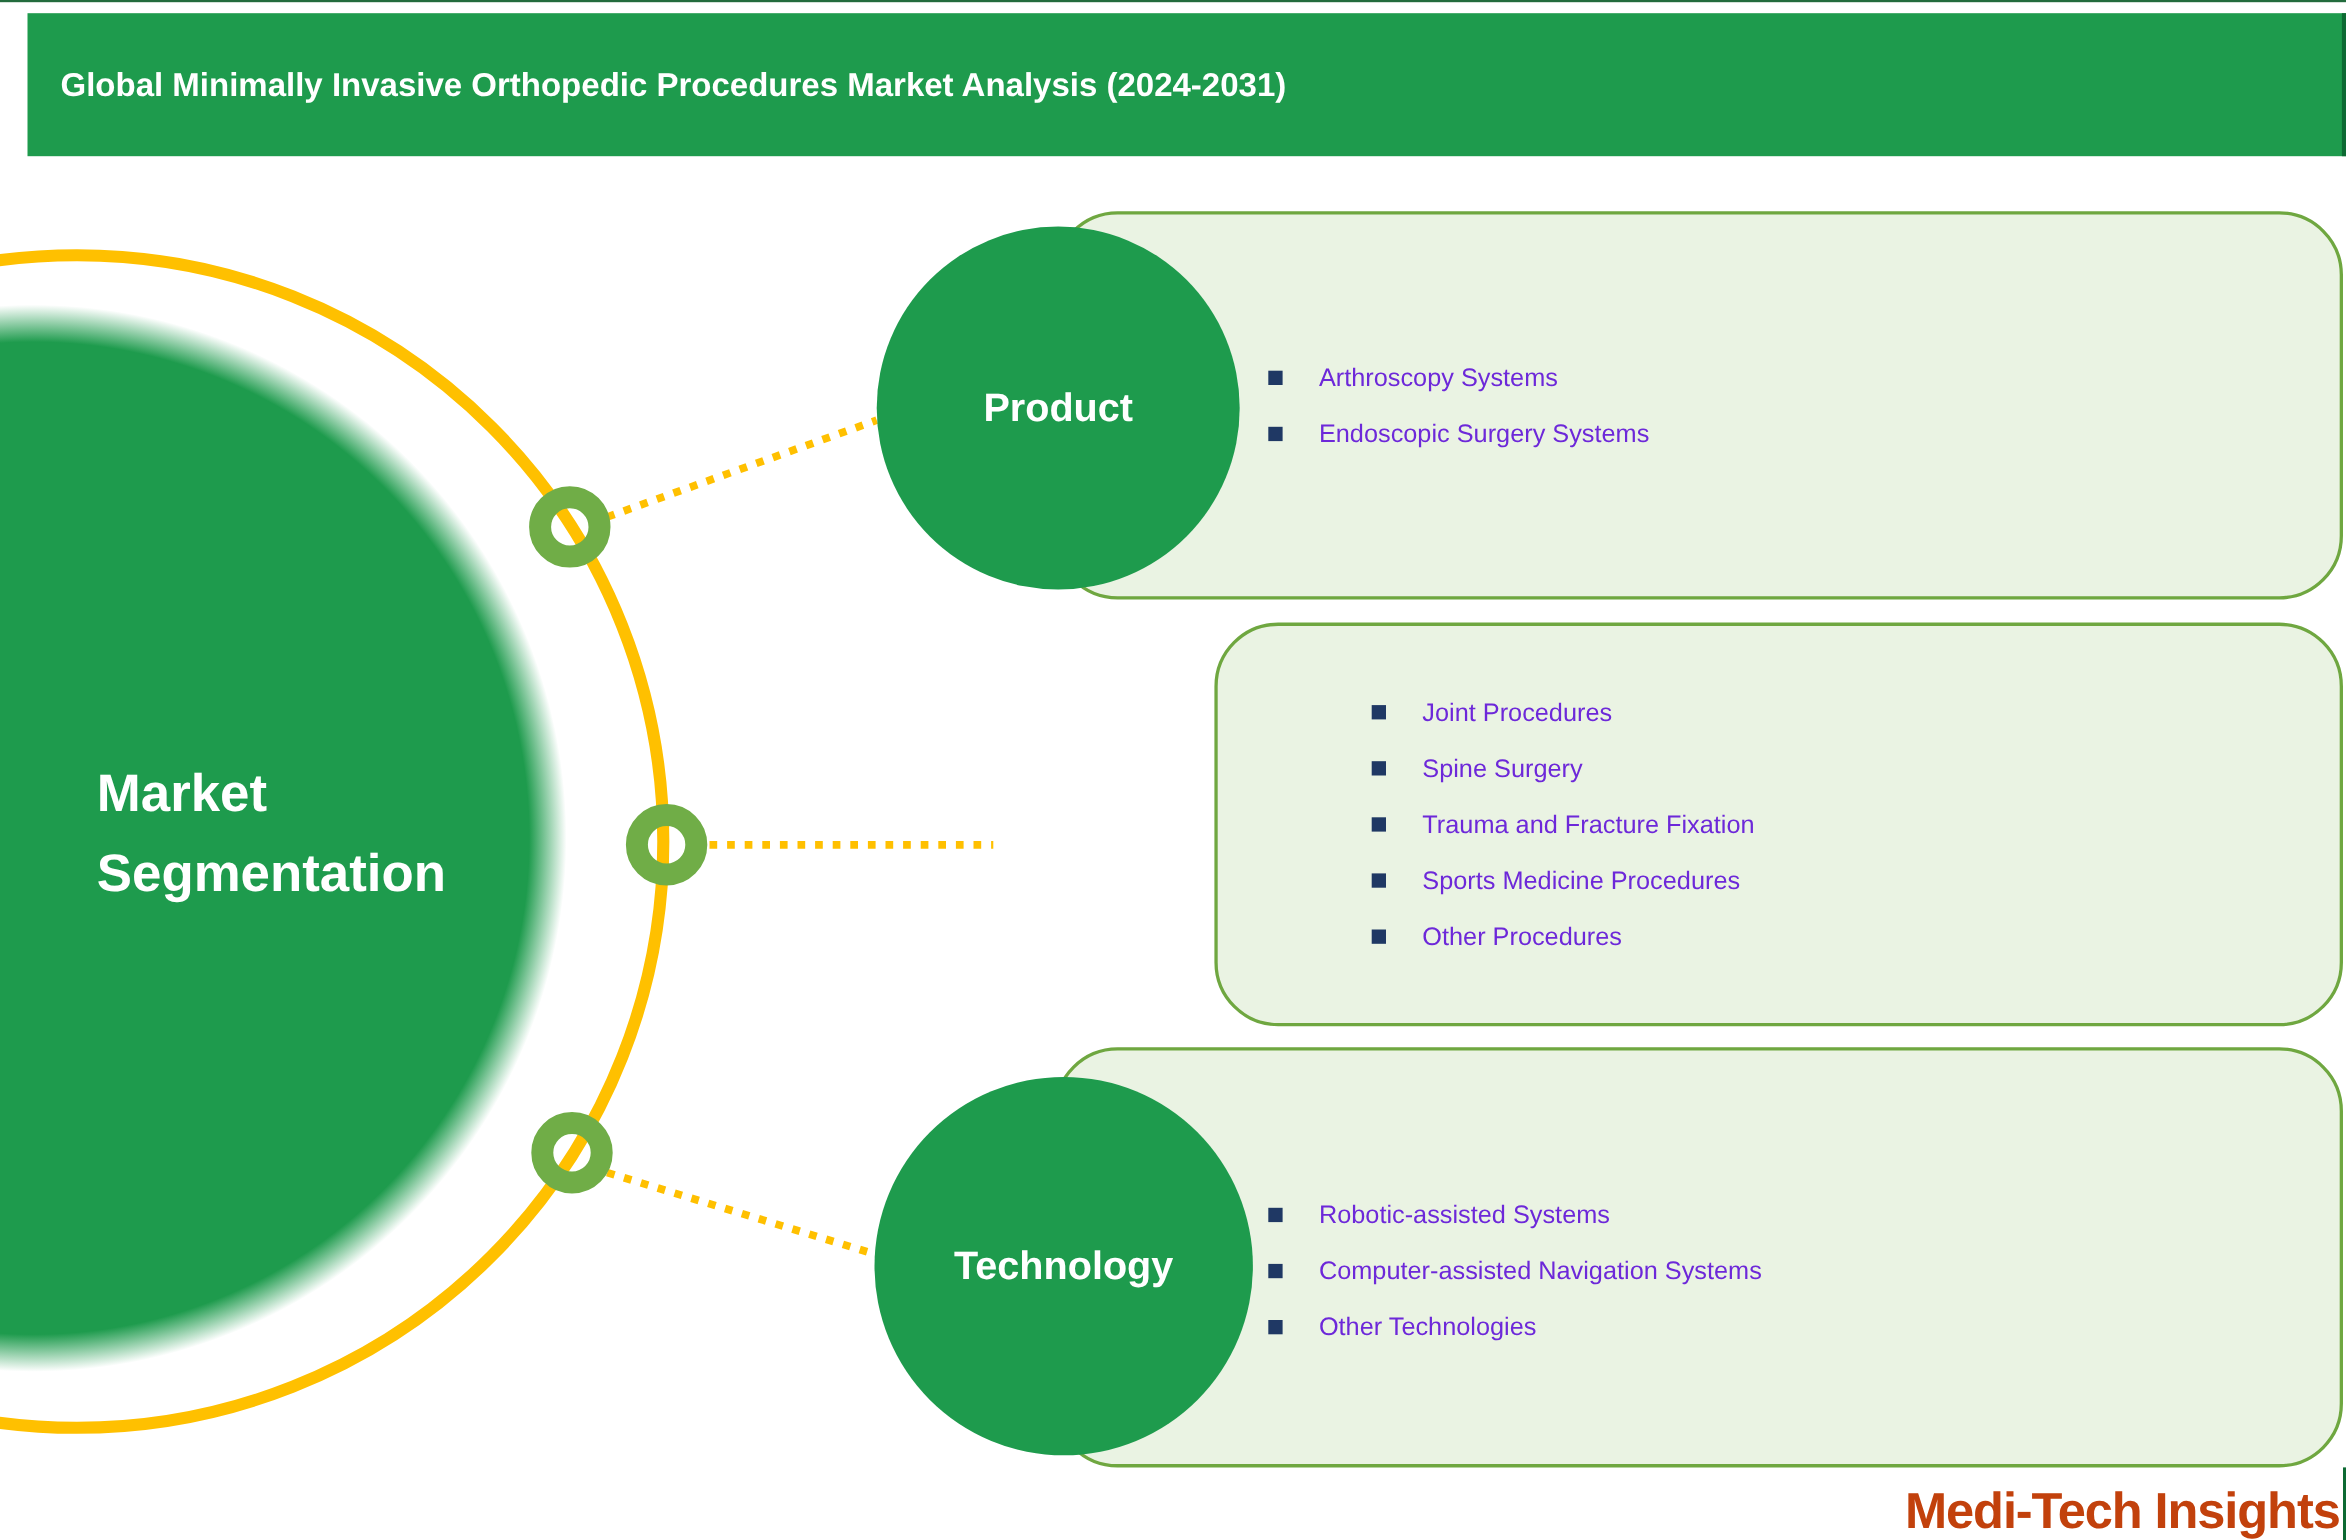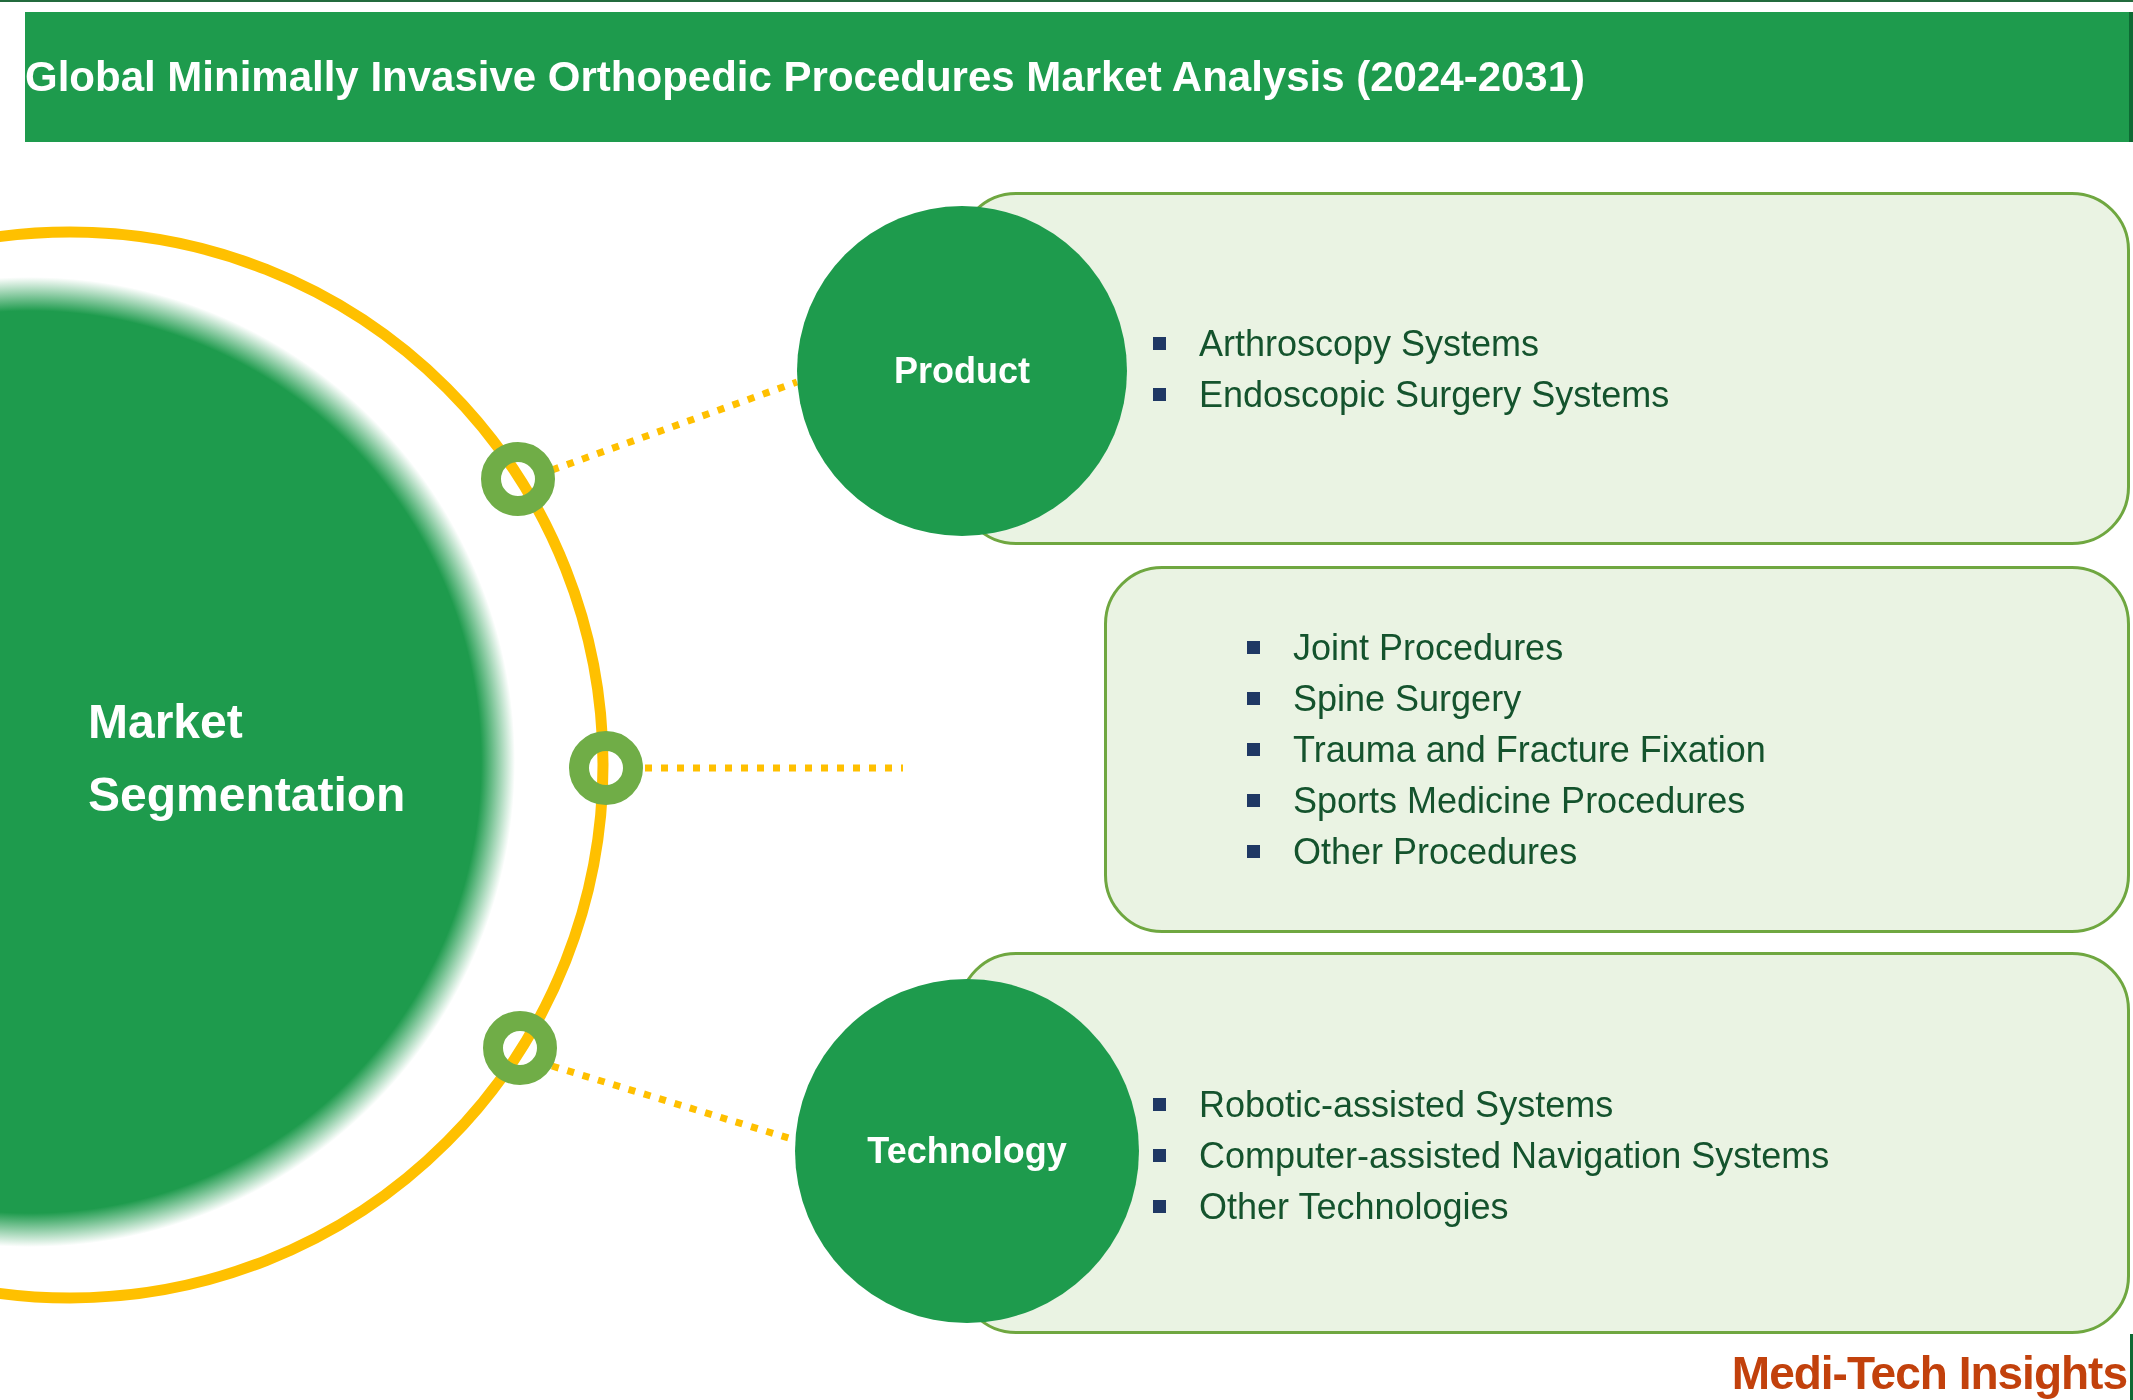--- a/index.html
+++ b/index.html
@@ -14,22 +14,22 @@
   .top-hairline{position:absolute;left:0;top:0;width:2133px;height:2px;background:#236b3d;}
   .edge-strip-header{position:absolute;left:2129px;top:12px;width:4px;height:130px;background:#0d6a33;}
   .edge-strip-footer{position:absolute;left:2130px;top:1334px;width:3px;height:66px;background:#0d6a33;}
 
   
   .title-bar{
     position:absolute;left:25px;top:12px;width:2108px;height:130px;
     background:#1E9B4D;display:flex;align-items:center;
   }
   .title-bar .title{
-    color:#ffffff;font-weight:bold;font-size:42px;line-height:1.1;
-    white-space:nowrap;letter-spacing:0px;text-align:center;
+    color:#ffffff;font-weight:bold;font-size:30px;line-height:1.1;
+    padding-left:30px;white-space:nowrap;letter-spacing:0px;text-align:center;
   }
 
   
   .diagram{position:absolute;left:0;top:0;width:2133px;height:1400px;z-index:1;}
 
   
   .hub-label{
     position:absolute;left:88px;top:685px;z-index:4;
     color:#ffffff;font-weight:bold;font-size:48px;line-height:73px;white-space:nowrap;
   }
@@ -56,21 +56,21 @@
   
   .seg-list{position:absolute;z-index:4;}
   .list-product{left:1146px;top:318px;}
   .list-procedure{left:1240px;top:622px;}
   .list-technology{left:1146px;top:1079px;}
   .seg-item{display:flex;align-items:center;height:51px;}
   .bullet{
     width:13px;height:13px;background:#1F3864;flex:0 0 13px;
     margin-left:7px;margin-right:33px;
   }
-  .seg-item-text{font-size:36px;color:#14532d;white-space:nowrap;line-height:1;}
+  .seg-item-text{font-size:23px;color:#6d28d9;white-space:nowrap;line-height:1;}
 
   
   .brand-logo{
     position:absolute;right:6px;top:1346px;z-index:5;
     color:#c2410c;font-weight:bold;font-size:46px;letter-spacing:-1px;white-space:nowrap;
   }
 </style>
 </head>
 <body>
 

